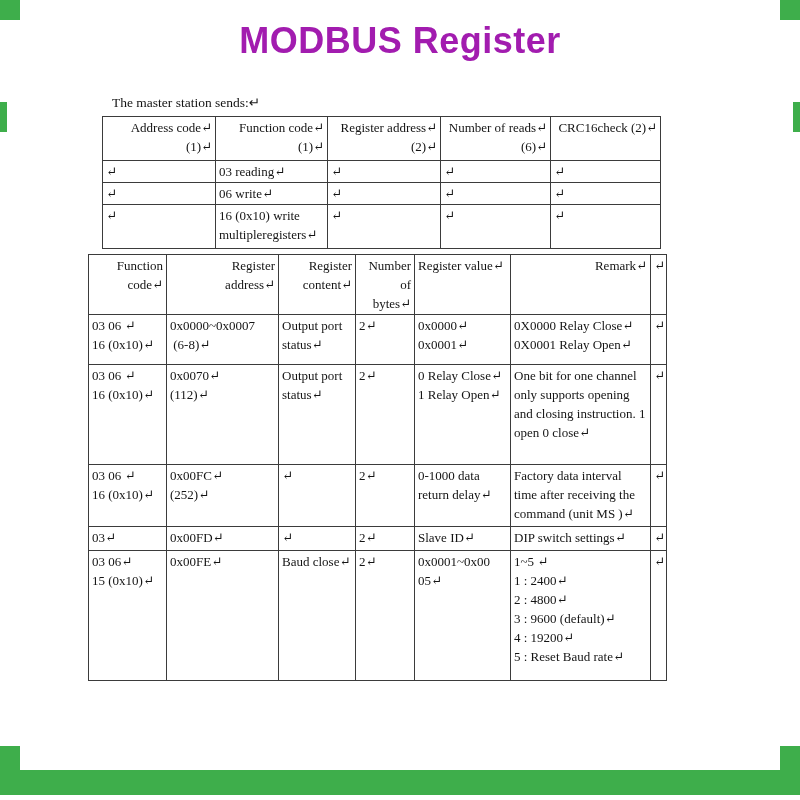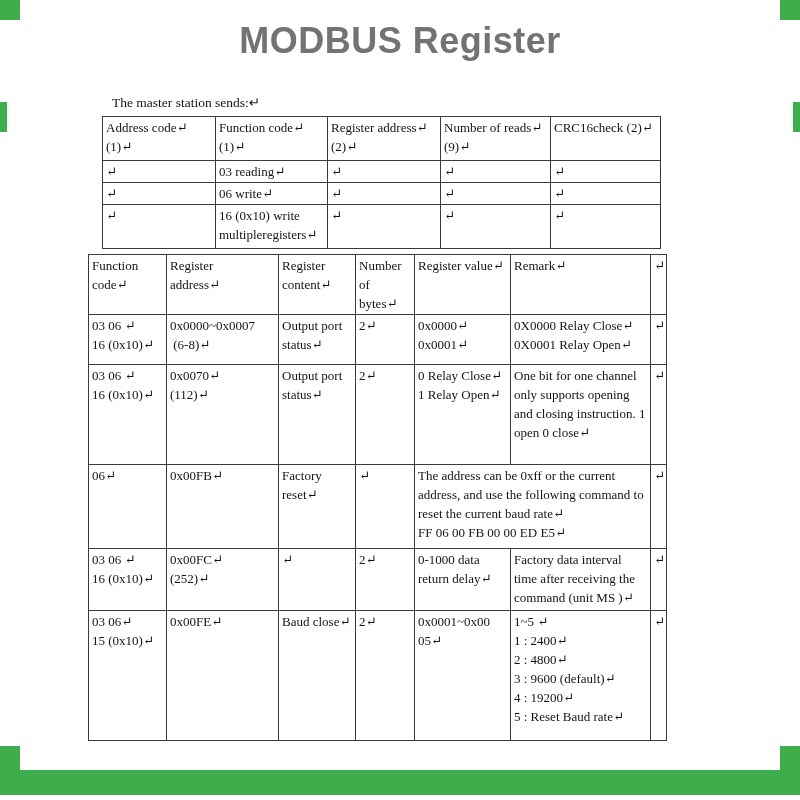--- a/index.html
+++ b/index.html
@@ -3,31 +3,31 @@
 <meta charset="utf-8">
 <style>
   html,body { margin:0; padding:0; background:#ffffff; }
   .page {
     position:relative; width:800px; height:800px; background:#ffffff;
     font-family:"Liberation Serif","DejaVu Serif",serif; color:#141414; overflow:hidden;
   }
   .title {
     position:absolute; top:20px; left:0; width:100%; text-align:center;
     font-family:"Liberation Sans","DejaVu Sans",sans-serif;
-    font-weight:bold; font-size:36px; color:#737373; letter-spacing:0.5px;
+    font-weight:bold; font-size:36px; color:#a21caf; letter-spacing:0.5px;
   }
   .intro { position:absolute; left:112px; top:94px; font-size:13.5px;font-family:Liberation Serif, serif; }
 
   table { border-collapse:collapse; table-layout:fixed; position:absolute; background:#fff; }
   td {
     border:1px solid #3b3b3b; font-size:13px; line-height:19px;
     padding:1px 3px; vertical-align:top; white-space:pre-wrap;
     overflow-wrap:break-word; text-align:left;
   }
-  td.hd { text-align:left; }
+  td.hd { text-align:right; }
 
   .t1 { left:102px; top:116px; width:558px; }
   .t2 { left:88px; top:254px; width:578px; }
 
   
   .acc { position:absolute; background:#3eae4b; }
   .acc-tl  { left:0; top:0; width:20px; height:20px; }
   .acc-tr  { right:0; top:0; width:20px; height:20px; }
   .acc-ls  { left:0; top:102px; width:7px; height:30px; }
   .acc-rs  { right:0; top:102px; width:7px; height:30px; }
@@ -62,21 +62,21 @@
     </colgroup>
     <tbody>
       <tr style="height:44px">
         <td class="hd">Address code↵
 (1)↵</td>
         <td class="hd">Function code↵
 (1)↵</td>
         <td class="hd">Register address↵
 (2)↵</td>
         <td class="hd">Number of reads↵
-(9)↵</td>
+(6)↵</td>
         <td class="hd">CRC16check (2)↵</td>
       </tr>
       <tr style="height:21px">
         <td>↵</td>
         <td>03 reading↵</td>
         <td>↵</td>
         <td>↵</td>
         <td>↵</td>
       </tr>
       <tr style="height:21px">
@@ -144,44 +144,43 @@
 (112)↵</td>
         <td>Output port
 status↵</td>
         <td>2↵</td>
         <td>0 Relay Close↵
 1 Relay Open↵</td>
         <td>One bit for one channel only supports opening and closing instruction. 1 open 0 close↵</td>
         <td>↵</td>
       </tr>
 
-      <tr style="height:84px">
-        <td>06↵</td>
-        <td>0x00FB↵</td>
-        <td>Factory
-reset↵</td>
-        <td>↵</td>
-        <td colspan="2">The address can be 0xff or the current address, and use the following command to reset the current baud rate↵
-FF 06 00 FB 00 00 ED E5↵</td>
-        <td>↵</td>
-      </tr>
 
       <tr style="height:62px">
         <td>03 06 ↵
 16 (0x10)↵</td>
         <td>0x00FC↵
 (252)↵</td>
         <td>↵</td>
         <td>2↵</td>
         <td>0-1000 data
 return delay↵</td>
         <td>Factory data interval time after receiving the command (unit MS )↵</td>
         <td>↵</td>
       </tr>
 
+      <tr style="height:24px">
+        <td>03↵</td>
+        <td>0x00FD↵</td>
+        <td>↵</td>
+        <td>2↵</td>
+        <td>Slave ID↵</td>
+        <td>DIP switch settings↵</td>
+        <td>↵</td>
+      </tr>
 
       <tr style="height:130px">
         <td>03 06↵
 15 (0x10)↵</td>
         <td>0x00FE↵</td>
         <td>Baud close↵</td>
         <td>2↵</td>
         <td>0x0001~0x00
 05↵</td>
         <td>1~5 ↵

